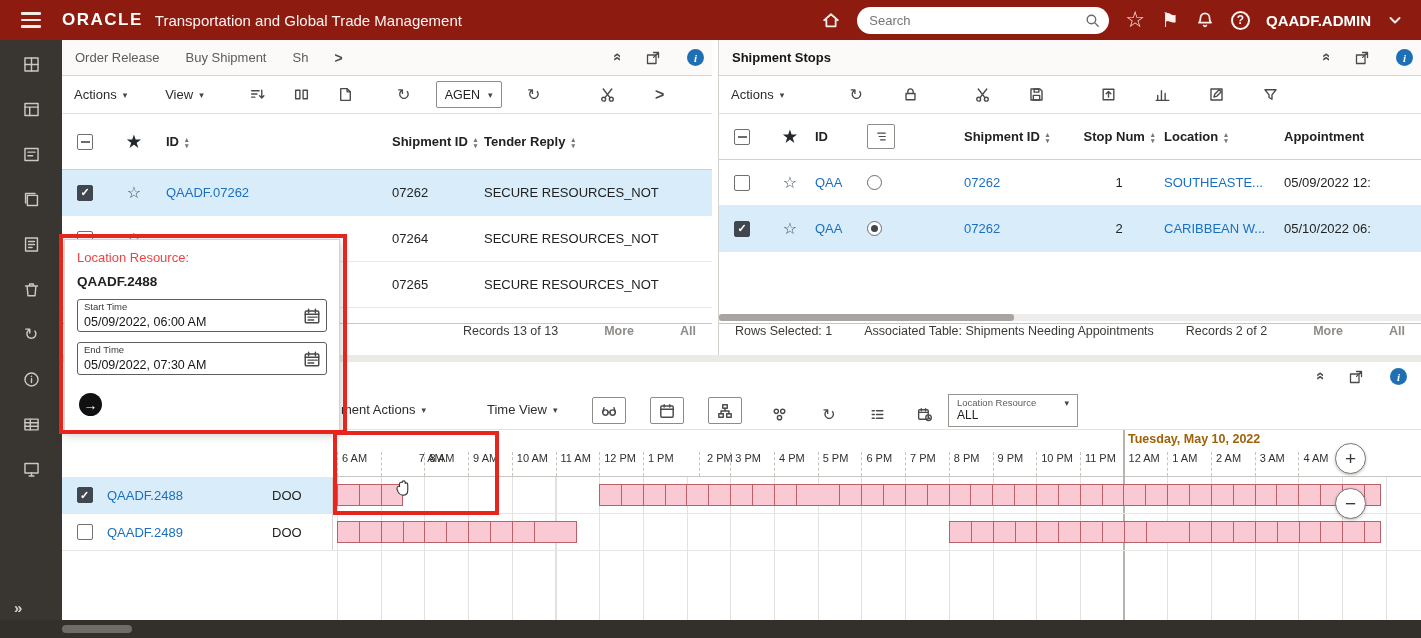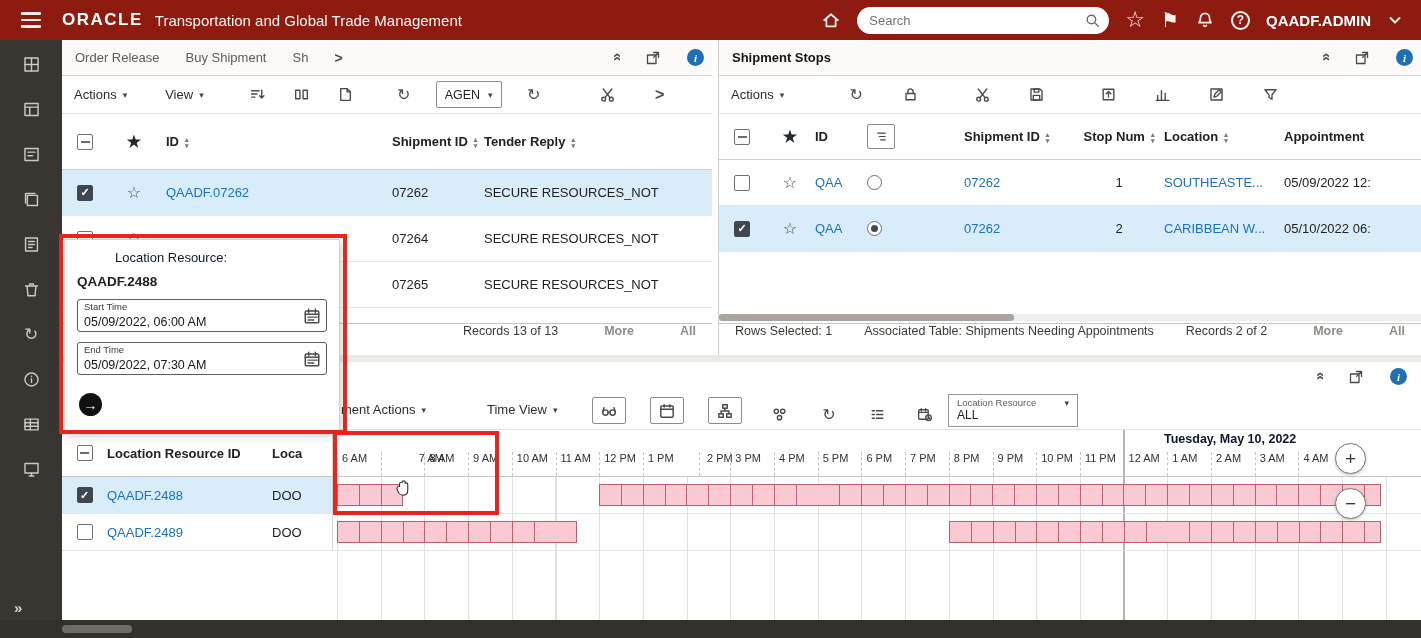--- a/index.html
+++ b/index.html
@@ -98,21 +98,21 @@
 
 .bp{left:62px;top:362px;width:1359px;height:258px;overflow:hidden;}
 .bp-head{position:absolute;left:0;top:0;right:0;height:30px;}
 .bp-head .tr-icons{position:absolute;right:14px;top:6px;}
 .pb-toolbar{position:absolute;left:0;top:30px;right:0;height:38px;border-bottom:1px solid #e5e2de;}
 .pb-toolbar>*{position:absolute;top:5px;}
 .resbox{display:flex;flex-direction:column;border:1px solid #98948f;background:#fff;width:130px;height:33px;padding:2px 8px;cursor:pointer;top:2px;}
 .resbox .rlab{font-size:9.5px;color:#5f5b56;display:flex;justify-content:space-between;align-items:center;}
 .resbox .rval{font-size:12px;color:#222;}
 .timeline-head{position:absolute;left:271px;top:68px;right:0;height:47px;border-bottom:1px solid #c9c6c2;}
-.date-label{position:absolute;left:795px;top:2px;font-weight:bold;font-size:12.5px;color:#0f172a;white-space:nowrap;margin-left:36px;}
+.date-label{position:absolute;left:795px;top:2px;font-weight:bold;font-size:12.5px;color:#a16207;white-space:nowrap;}
 .timeline-hours{position:absolute;left:0;top:20px;right:0;bottom:0;}
 .htick{position:absolute;top:2px;bottom:0;border-left:1px dashed #c6c3bf;padding-left:4px;font-size:11px;color:#33312e;white-space:nowrap;}
 .gt-head{position:absolute;left:0;top:68px;width:271px;height:47px;border-bottom:1px solid #c9c6c2;border-right:1px solid #d8d5d1;display:flex;align-items:center;font-weight:bold;}
 .g-cb{width:45px;display:flex;justify-content:center;}
 .g-id{width:165px;}
 .g-loc{flex:1;overflow:hidden;white-space:nowrap;}
 .chart-grid{position:absolute;left:271px;top:115px;right:0;bottom:0;background-image:repeating-linear-gradient(to right,#e3e1de 0 1px,transparent 1px 43.7px);background-position:4px 0;}
 .day-line{position:absolute;left:1061px;top:68px;bottom:0;width:1.5px;background:#b7b4b0;}
 .gantt-rows{position:absolute;left:0;top:115px;right:0;z-index:2;}
 .grow{position:relative;height:37px;border-bottom:1px solid #e7e5e2;}
@@ -120,21 +120,21 @@
 .grow.sel .gcells{background:var(--c-selection,#d8edf9);}
 .gtrack{position:absolute;left:271px;right:0;top:0;height:100%;}
 .gbar{position:absolute;top:7px;height:22px;background:var(--c-bar_fill,#f9cad3);border:1px solid var(--c-bar_line,#bb5f6b);background-image:repeating-linear-gradient(to right,transparent 0 20.85px,var(--c-bar_line,#bb5f6b) 20.85px 21.85px);}
 .zoombtn{position:absolute;width:31px;height:31px;border:1.5px solid #7c7975;border-radius:50%;background:#fff;display:flex;align-items:center;justify-content:center;font-size:19px;color:#3a3835;cursor:pointer;z-index:10;box-shadow:0 1px 3px rgba(0,0,0,.25);}
 .zin{left:1273px;top:81px;}
 .zout{left:1273px;top:126px;}
 .handcur{position:absolute;left:330px;top:116px;z-index:12;}
 
 
 .popup{position:absolute;left:64px;top:239px;width:276px;height:192px;background:#fff;z-index:50;box-shadow:0 3px 10px rgba(0,0,0,.25);border:1px solid #d5d2ce;padding:10px 12px;}
-.popup .ptitle{font-size:13px;color:#0f172a;margin-left:38px;}
+.popup .ptitle{font-size:13px;color:#ef4444;}
 .popup .pres{font-weight:bold;font-size:13.5px;margin-top:9px;}
 .dtfield{position:relative;width:250px;height:33px;border:1px solid #5f5d5a;border-radius:3px;margin-top:10px;background:#fff;}
 .dtfield .flab{position:absolute;left:6px;top:1px;font-size:9.5px;color:#3c3a37;}
 .dtfield .fval{position:absolute;left:6px;bottom:2px;font-size:12.5px;color:#161513;}
 .dtfield .cal{position:absolute;right:5px;top:7px;cursor:pointer;}
 .gobtn{position:absolute;left:14px;bottom:14px;width:23px;height:23px;border-radius:50%;background:#111;color:#fff;display:flex;align-items:center;justify-content:center;font-size:14px;font-weight:bold;cursor:pointer;}
 
 
 .anno{position:absolute;border:4px solid var(--c-annotation,#e8251d);z-index:60;pointer-events:none;}
 .anno1{left:59px;top:234px;width:288px;height:200px;}
@@ -574,27 +574,20 @@
         </span>
       <span class="resbox" style="left:886px;">
         <span class="rlab">
             <span>Location Resource</span>
             <span class="caret">▾</span>
           </span>
         <span class="rval">ALL</span>
       </span>
     </div>
 
-    <div class="gt-head">
-      <div class="g-cb">
-          <span class="cb ind"></span>
-        </div>
-      <div class="g-id">Location Resource ID</div>
-      <div class="g-loc">Loca</div>
-    </div>
 
     <div class="timeline-head">
       <div class="date-label">Tuesday, May 10, 2022</div>
       <div class="timeline-hours">
           <span class="htick" style="left: 4px;">6 AM</span>
           <span class="htick" style="left: 47.7px; padding-left: 37px;">7 AM</span>
           <span class="htick" style="left: 91.4px;">8 AM</span>
           <span class="htick" style="left: 135.1px;">9 AM</span>
           <span class="htick" style="left: 178.8px;">10 AM</span>
           <span class="htick" style="left: 222.5px;">11 AM</span>

